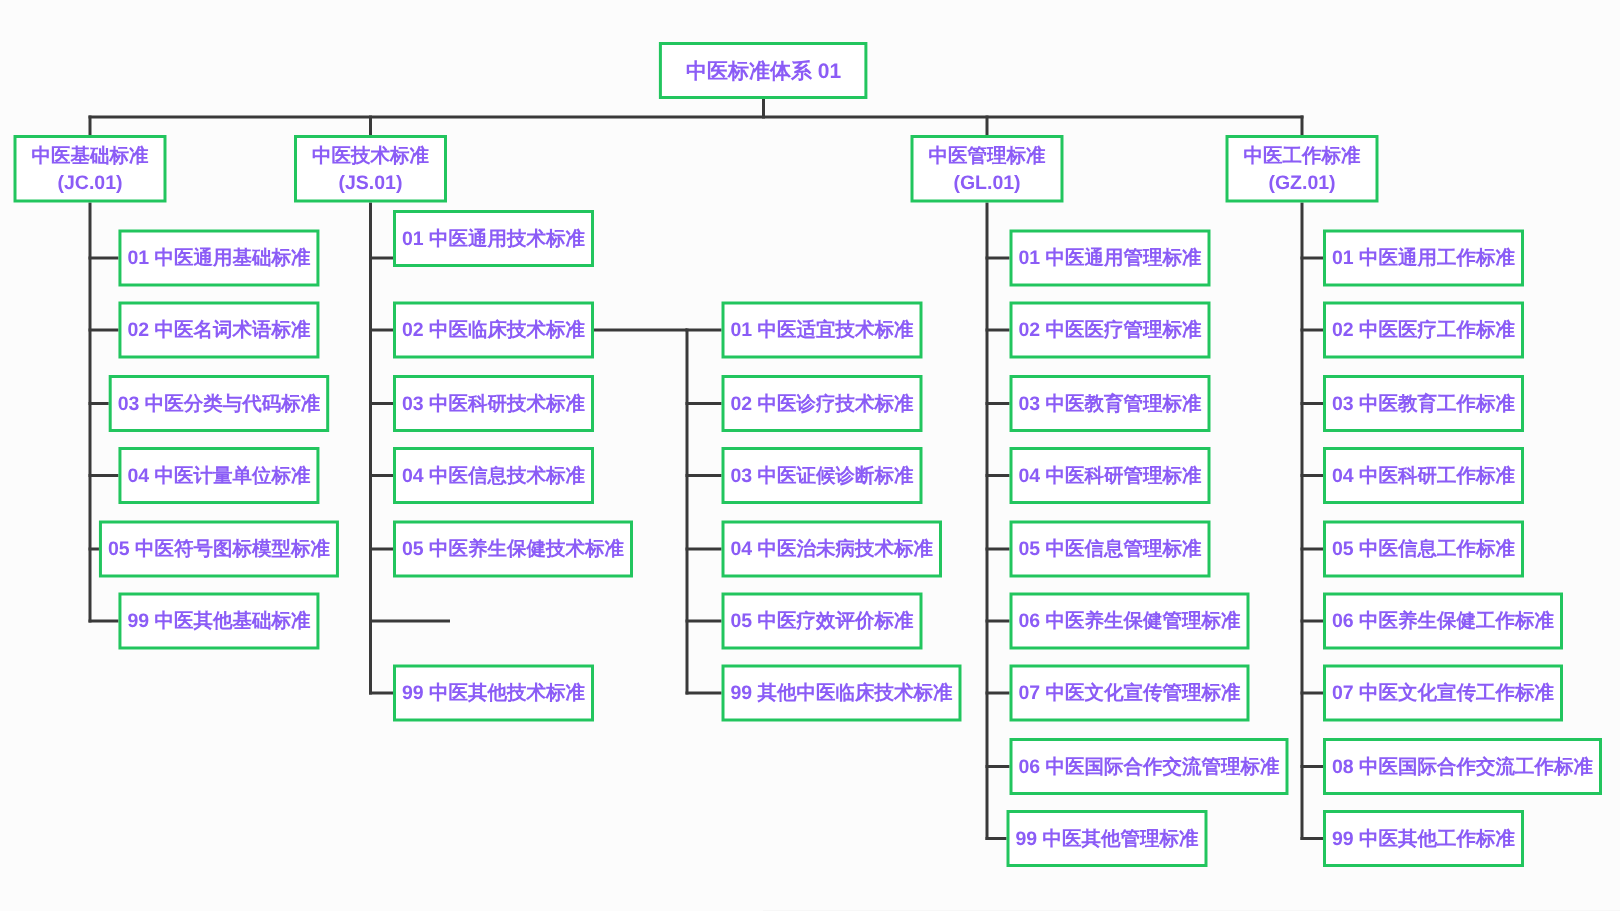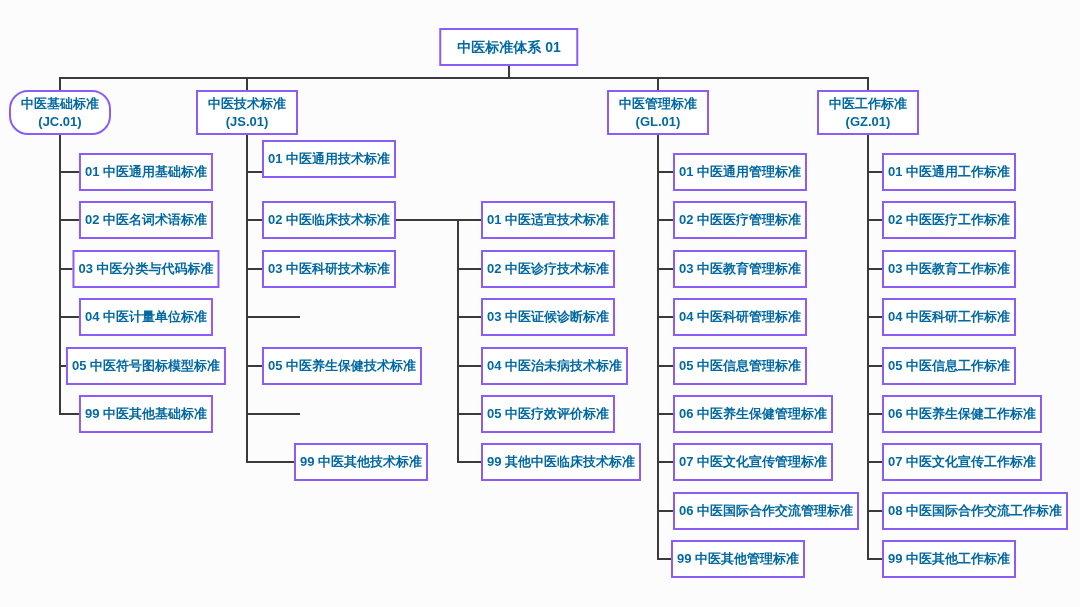--- a/index.html
+++ b/index.html
@@ -3,22 +3,22 @@
 <meta charset="utf-8">
 <style>
   html,body{margin:0;padding:0;}
   body{font-family:"Liberation Sans",sans-serif;background:#e9e9e9;}
   .canvas{
     position:relative;width:1080px;height:607px;background:#fcfcfc;
     overflow:hidden;margin:0 auto;
   }
   .connectors{position:absolute;left:0;top:0;z-index:0;}
   .node{
-    position:absolute;background:#ffffff;border:2px solid #8b5cf6;
-    color:#0369a1;font-weight:bold;font-size:13px;white-space:nowrap;
+    position:absolute;background:#ffffff;border:2px solid #22c55e;
+    color:#8b5cf6;font-weight:bold;font-size:13px;white-space:nowrap;
     z-index:1;box-sizing:border-box;
   }
   .item{height:38px;line-height:34px;padding:0 4px;}
   .root{height:38px;line-height:34px;padding:0 16px;font-size:14px;transform:translateX(-50%);}
   .header{width:102px;text-align:center;padding:3px 2px;line-height:1.35;transform:translateX(-50%);}
   .centered{transform:translateX(-50%);}
 </style>
 </head>
 <body>
 
@@ -79,21 +79,21 @@
       <line x1="867" y1="366" x2="920" y2="366"></line>
       <line x1="867" y1="414" x2="920" y2="414"></line>
       <line x1="867" y1="462" x2="920" y2="462"></line>
       <line x1="867" y1="511" x2="920" y2="511"></line>
       <line x1="867" y1="559" x2="920" y2="559"></line>
     </g>
   </svg>
 
   <div class="node root" style="left:509px;top:28px;">中医标准体系 01</div>
 
-  <div class="node header" style="left:60px;top:90px;border-radius:19px;">
+  <div class="node header" style="left:60px;top:90px;">
     <div>中医基础标准</div>
     <div>(JC.01)</div>
   </div>
   <div class="node header" style="left:247px;top:90px;">
     <div>中医技术标准</div>
     <div>(JS.01)</div>
   </div>
   <div class="node header" style="left:658px;top:90px;">
     <div>中医管理标准</div>
     <div>(GL.01)</div>
@@ -106,22 +106,23 @@
   <div class="node item centered" style="left:146px;top:153px;">01 中医通用基础标准</div>
   <div class="node item centered" style="left:146px;top:201px;">02 中医名词术语标准</div>
   <div class="node item centered" style="left:146px;top:250px;">03 中医分类与代码标准</div>
   <div class="node item centered" style="left:146px;top:298px;">04 中医计量单位标准</div>
   <div class="node item centered" style="left:146px;top:347px;">05 中医符号图标模型标准</div>
   <div class="node item centered" style="left:146px;top:395px;">99 中医其他基础标准</div>
 
   <div class="node item" style="left:262px;top:140px;">01 中医通用技术标准</div>
   <div class="node item" style="left:262px;top:201px;">02 中医临床技术标准</div>
   <div class="node item" style="left:262px;top:250px;">03 中医科研技术标准</div>
+  <div class="node item" style="left:262px;top:298px;">04 中医信息技术标准</div>
   <div class="node item" style="left:262px;top:347px;">05 中医养生保健技术标准</div>
-  <div class="node item" style="left:262px;top:443px;margin-left:32px;">99 中医其他技术标准</div>
+  <div class="node item" style="left:262px;top:443px;">99 中医其他技术标准</div>
 
   <div class="node item" style="left:481px;top:201px;">01 中医适宜技术标准</div>
   <div class="node item" style="left:481px;top:250px;">02 中医诊疗技术标准</div>
   <div class="node item" style="left:481px;top:298px;">03 中医证候诊断标准</div>
   <div class="node item" style="left:481px;top:347px;">04 中医治未病技术标准</div>
   <div class="node item" style="left:481px;top:395px;">05 中医疗效评价标准</div>
   <div class="node item" style="left:481px;top:443px;">99 其他中医临床技术标准</div>
 
   <div class="node item" style="left:673px;top:153px;">01 中医通用管理标准</div>
   <div class="node item" style="left:673px;top:201px;">02 中医医疗管理标准</div>

